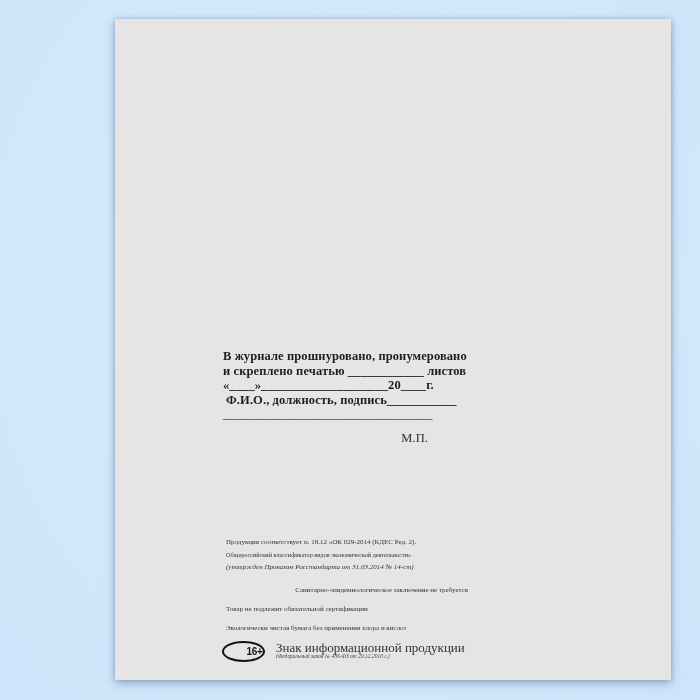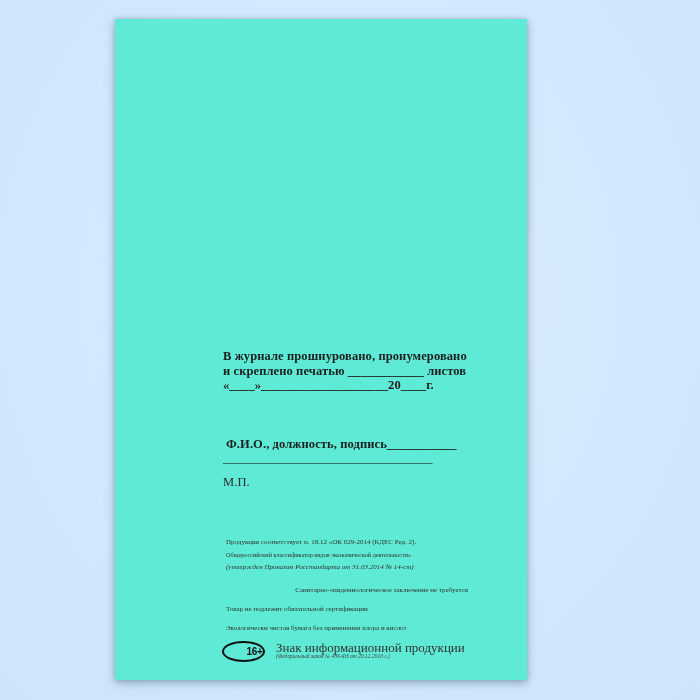--- a/index.html
+++ b/index.html
@@ -15,23 +15,23 @@
   }
   .scene {
     position: relative;
     width: 700px;
     height: 700px;
   }
   .page {
     position: absolute;
     left: 115px;
     top: 19px;
-    width: 412px;
+    width: 556px;
     height: 661px;
-    background: #5eead4;
+    background: #e5e5e5;
     box-shadow: 0 3px 9px rgba(100, 128, 160, 0.60),
                 0 0 4px rgba(100, 128, 160, 0.35);
   }
   
   .stamp-block {
     position: absolute;
     left: 108px;
     top: 330px;
     width: 207px;
     font-size: 12.5px;
@@ -43,25 +43,24 @@
   .stamp-block .line {
     white-space: nowrap;
   }
   .stamp-block .line-light {
     font-weight: normal;
     white-space: nowrap;
     color: #2c2c2c;
   }
   .stamp-block .fio {
     padding-left: 3px;
-    margin-top: 44px;
   }
   .stamp-block .mp {
     font-weight: normal;
-    text-align: left;
+    text-align: right;
     margin-top: 9px;
     padding-right: 2px;
     color: #2c2c2c;
   }
   
   .footer {
     position: absolute;
     left: 107px;
     top: 515px;
     width: 250px;

